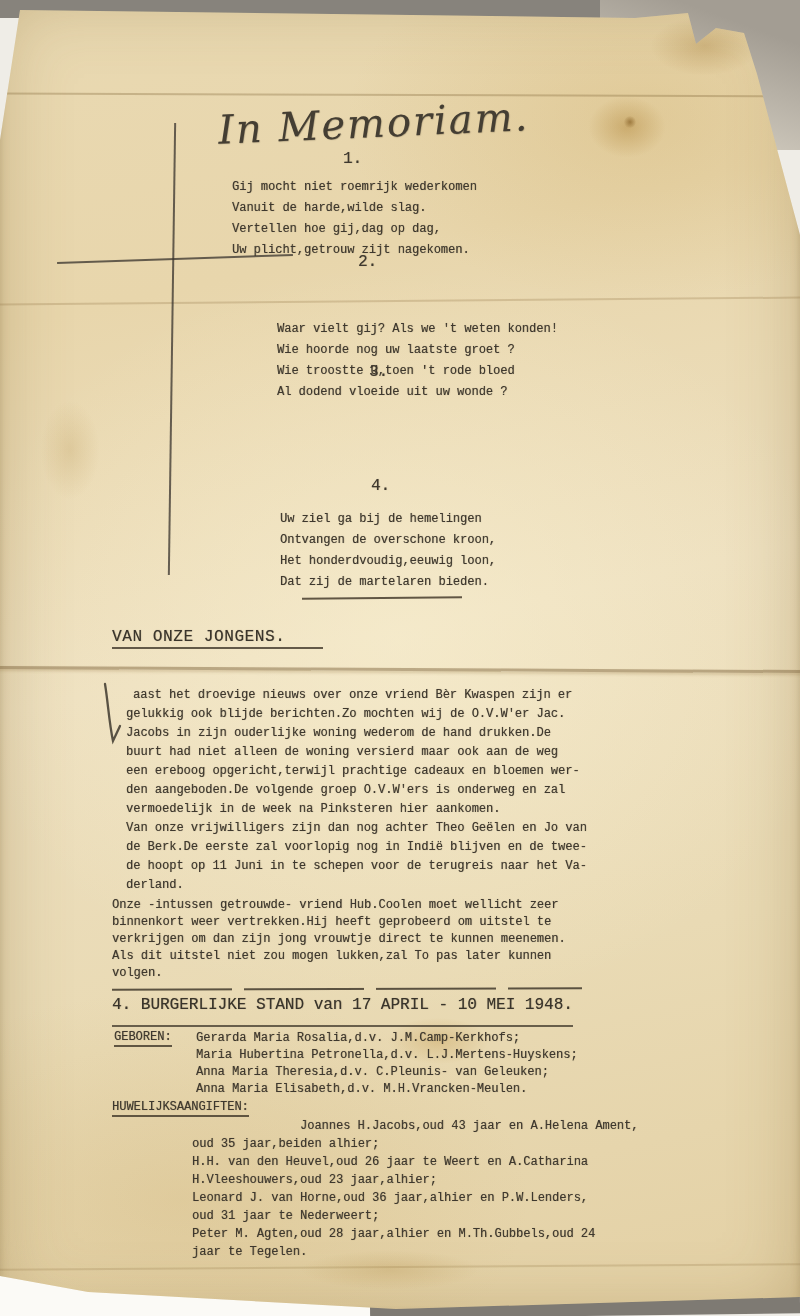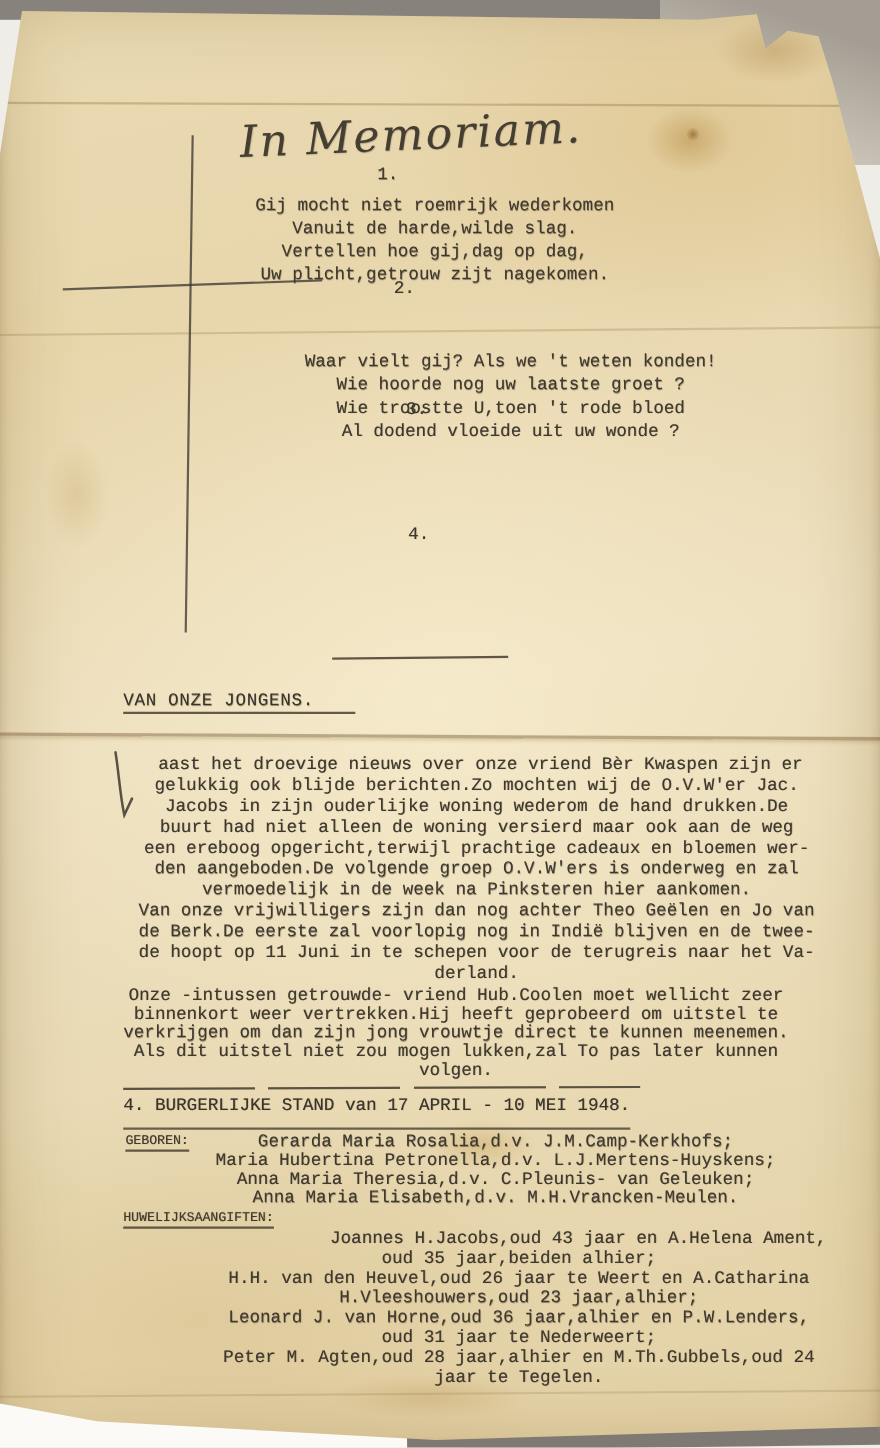--- a/index.html
+++ b/index.html
@@ -19,21 +19,21 @@
       radial-gradient(ellipse 500px 300px at 180px 1200px, rgba(196,163,95,.22), rgba(0,0,0,0) 70%),
       radial-gradient(ellipse 600px 500px at 400px 640px, rgba(252,244,214,.5), rgba(0,0,0,0) 75%),
       linear-gradient(168deg,#e9d9b2 0%,#e8d6ac 22%,#eddfbe 48%,#e9dab4 72%,#e3d0a4 100%);
     clip-path: polygon(20px 10px,635px 18px,688px 13px,696px 44px,716px 28px,744px 33px,
       757px 74px,800px 235px,800px 1297px,396px 1309px,88px 1292px,0px 1276px,0px 140px);
     box-shadow: inset 0 0 70px rgba(126,96,40,.30), inset 0 0 10px rgba(104,76,30,.25);}
   .stain{position:absolute;border-radius:50%;pointer-events:none;}
   .crease{position:absolute;left:-10px;width:830px;height:2px;pointer-events:none;}
 
   .ink{color:#3e382e;text-shadow:0.4px 0.4px 0.7px rgba(64,54,38,.55);}
-  .prelines{white-space:pre;font-size:16px;line-height:21px;position:absolute;text-align:center;}
+  .prelines{white-space:pre;font-size:12px;line-height:21px;position:absolute;}
   .num{position:absolute;font-size:16px;}
   .title{position:absolute;left:218px;top:100px;font-family:"DejaVu Serif","Liberation Serif",serif;
          font-style:italic;font-size:40px;color:#443e33;transform:rotate(-2.5deg);
          letter-spacing:2px;text-shadow:0.5px 0.5px 1px rgba(60,50,35,.4);}
   .h-section{position:absolute;font-size:16px;letter-spacing:0.6px;color:#39342b;
              border-bottom:2px solid rgba(62,54,40,.8);padding:0 38px 1px 0;}
   .h-burg{position:absolute;font-size:16px;color:#39342b;border-bottom:2px solid rgba(62,54,40,.75);
           padding-bottom:11px;}
   .label-u{position:absolute;font-size:12px;border-bottom:2px solid rgba(62,54,40,.8);padding-bottom:1px;text-align:center;}
   .rule{position:absolute;background:rgba(70,60,45,.85);height:2px;}
@@ -77,20 +77,24 @@
 
     <div class="num ink" style="left:358px;top:253px;">2.</div>
     <div class="prelines ink" style="left:277px;top:279px;margin-top:40px;">Waar vielt gij? Als we 't weten konden!
 Wie hoorde nog uw laatste groet ?
 Wie troostte U,toen 't rode bloed
 Al dodend vloeide uit uw wonde ?</div>
 
     <div class="num ink" style="left:369px;top:363px;">3.</div>
 
     <div class="num ink" style="left:371px;top:477px;">4.</div>
+    <div class="prelines ink" style="left:280px;top:509px;">Uw ziel ga bij de hemelingen
+Ontvangen de overschone kroon,
+Het honderdvoudig,eeuwig loon,
+Dat zij de martelaren bieden.</div>
 
     <div class="rule" style="left:302px;top:597px;width:160px;transform:rotate(-0.6deg);"></div>
 
     <div class="h-section ink" style="left:112px;top:628px;">VAN ONZE JONGENS.</div>
 
     <svg class="dropcap" style="left:100px;top:682px;" width="26" height="64" viewBox="0 0 26 64" aria-label="N">
       <path d="M5,2 C8,20 9,40 13,59 L20,44" fill="none" stroke="#3e382e" stroke-width="2.3" stroke-linecap="round" opacity="0.85"></path>
     </svg>
     <div class="prelines ink" style="left:126px;top:686px;line-height:19px;text-indent:7px;">aast het droevige nieuws over onze vriend Bèr Kwaspen zijn er
 gelukkig ook blijde berichten.Zo mochten wij de O.V.W'er Jac.

